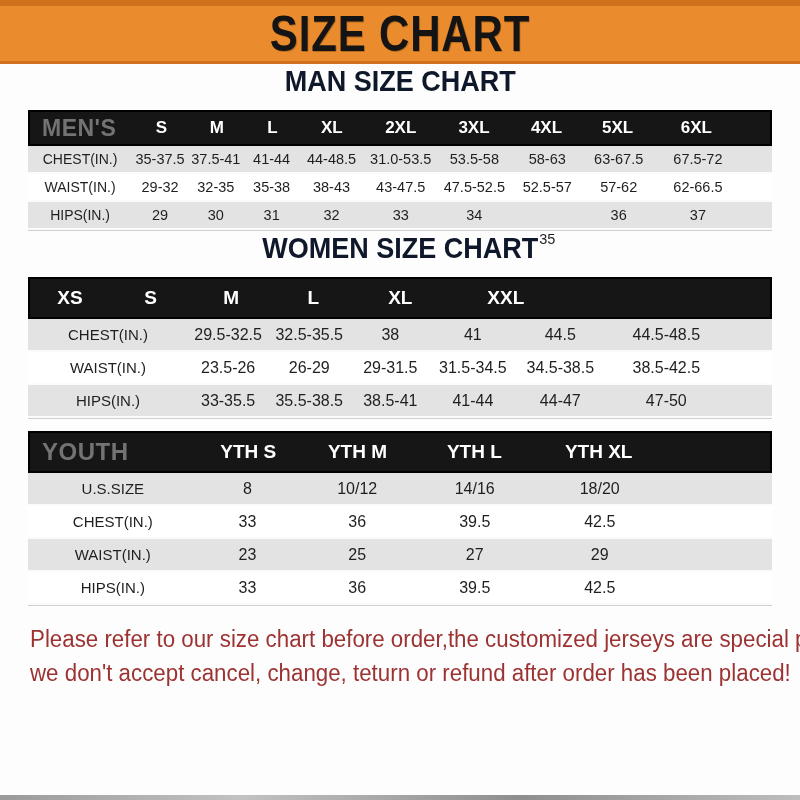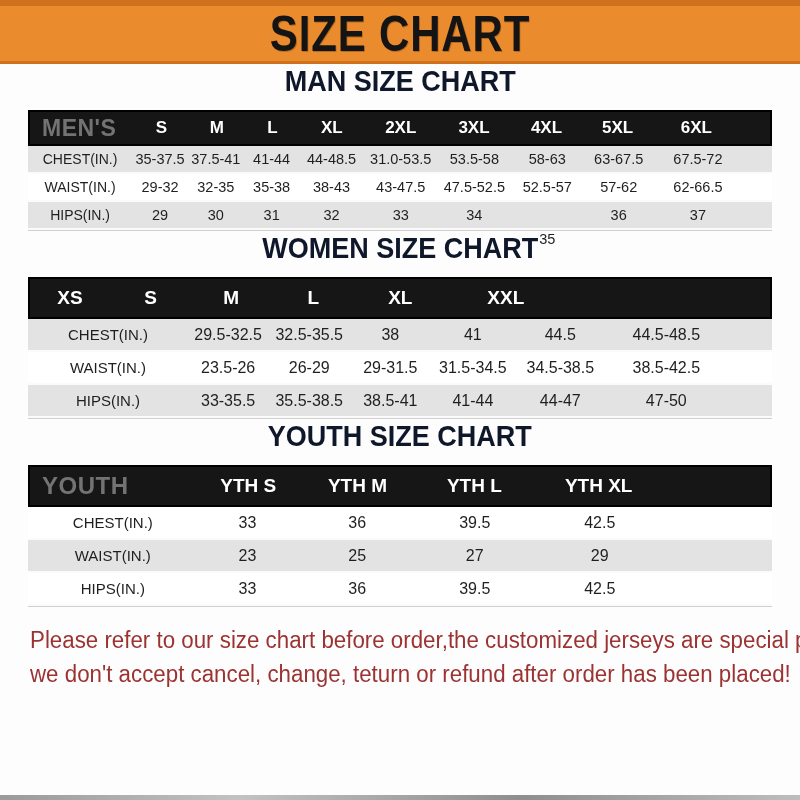--- a/index.html
+++ b/index.html
@@ -177,29 +177,35 @@
         <div class="cell" style="width: 11%;">35.5-38.5</div>
         <div class="cell" style="width: 10.8%;">38.5-41</div>
         <div class="cell" style="width: 11.4%;">41-44</div>
         <div class="cell" style="width: 12.1%;">44-47</div>
         <div class="cell" style="width: 16.4%;">47-50</div>
       </div>
     </div>
 </section>
 
 <section>
-  <h2 class="sec-title sec-youth"><span>YOUTH SIZE CHART</span></h2>
   <div class="tbl tall">
       <div class="thead-bar">
         <div class="corner-label" style="width: 22.8%;">YOUTH</div>
         <div class="col-header" style="width: 13.4%;">YTH S</div>
         <div class="col-header" style="width: 16.1%;">YTH M</div>
         <div class="col-header" style="width: 15.5%;">YTH L</div>
         <div class="col-header" style="width: 18.1%;">YTH XL</div>
       </div>
+      <div class="trow shaded">
+        <div class="row-label" style="width: 22.8%;">U.S.SIZE</div>
+        <div class="cell" style="width: 13.4%;">8</div>
+        <div class="cell" style="width: 16.1%;">10/12</div>
+        <div class="cell" style="width: 15.5%;">14/16</div>
+        <div class="cell" style="width: 18.1%;">18/20</div>
+      </div>
       <div class="trow">
         <div class="row-label" style="width: 22.8%;">CHEST(IN.)</div>
         <div class="cell" style="width: 13.4%;">33</div>
         <div class="cell" style="width: 16.1%;">36</div>
         <div class="cell" style="width: 15.5%;">39.5</div>
         <div class="cell" style="width: 18.1%;">42.5</div>
       </div>
       <div class="trow shaded">
         <div class="row-label" style="width: 22.8%;">WAIST(IN.)</div>
         <div class="cell" style="width: 13.4%;">23</div>

